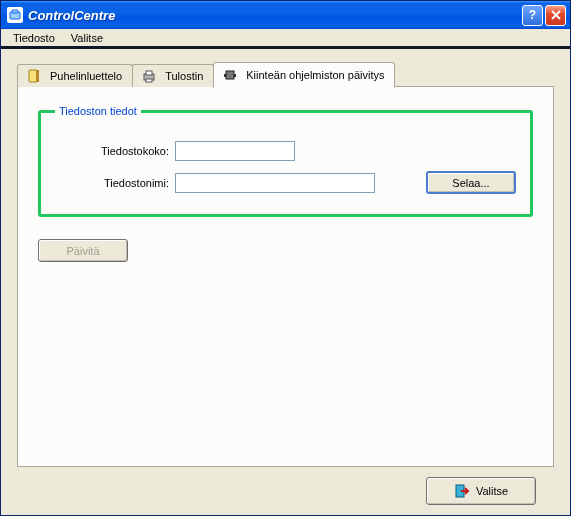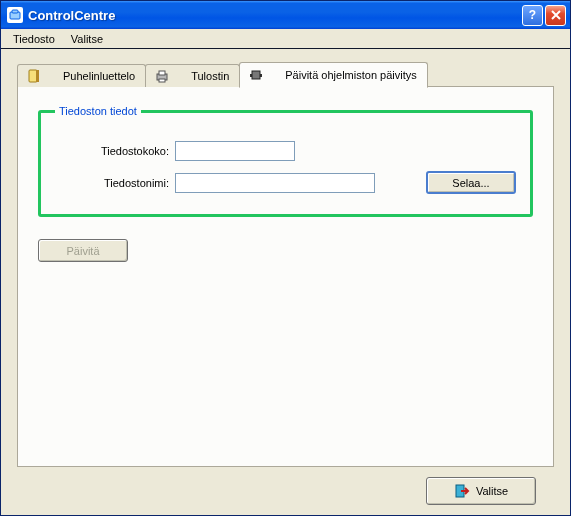--- a/index.html
+++ b/index.html
@@ -33,41 +33,42 @@
     display:flex;align-items:center;justify-content:center;
     margin-right: 5px;
     color:#0a62e6;
     font-size:10px;
   }
   .title-text {
     font-weight: bold;
     font-size: 13px;
     flex: 1;
     text-shadow: 1px 1px 1px rgba(0,0,0,0.3);
+    font-style: italic;
   }
   .tbtn {
     width: 21px; height: 21px;
     border-radius: 3px;
     border: 1px solid #fff;
     display:flex;align-items:center;justify-content:center;
     margin-left: 2px;
     font-weight:bold;
     font-size:12px;
     color:#fff;
     cursor:pointer;
   }
   .help-btn { background: linear-gradient(to bottom,#6fa6ff,#2e6fe0); }
   .close-btn { background: linear-gradient(to bottom,#f6a28a,#e44b2d 40%, #c8381f); }
   .menubar {
     height: 20px;
     background: #ece9d8;
     display: flex;
     align-items: center;
     padding: 0 4px;
-    border-bottom: 1px solid #0f172a;
+    border-bottom: 3px solid #0f172a;
     gap: 0;
   }
   .menu-item {
     padding: 2px 8px;
     cursor: default;
   }
   .client {
     flex:1;
     padding: 12px 16px 10px 16px;
     display:flex;
@@ -75,21 +76,21 @@
   }
   .tab-strip {
     display:flex;
     align-items:flex-end;
     position:relative;
     z-index:2;
   }
   .tab {
     display:flex;
     align-items:center;
-    gap:21px;
+    gap:8px;
     padding: 3px 10px 3px 8px;
     background:#ece9d8;
     border:1px solid #aca899;
     border-bottom:none;
     border-radius:3px 3px 0 0;
     margin-right:-1px;
     position:relative;
     cursor:pointer;
   }
   .tab.active {
@@ -241,21 +242,21 @@
         </span>
         <span>Tulostin</span>
       </div>
       <div class="tab active">
         <span class="tab-icon">
           <svg width="14" height="14" viewBox="0 0 14 14">
               <rect x="1" y="6" width="12" height="3" fill="#333"></rect>
               <rect x="3" y="3" width="8" height="8" fill="#777" stroke="#222"></rect>
             </svg>
         </span>
-        <span>Päivitä ohjelmiston päivitys</span>
+        <span>Kiinteän ohjelmiston päivitys</span>
       </div>
     </div>
 
     <div class="tab-panel">
 
       <fieldset>
         <legend>Tiedoston tiedot</legend>
 
         <div class="form-row">
           <label>Tiedostokoko:</label>

